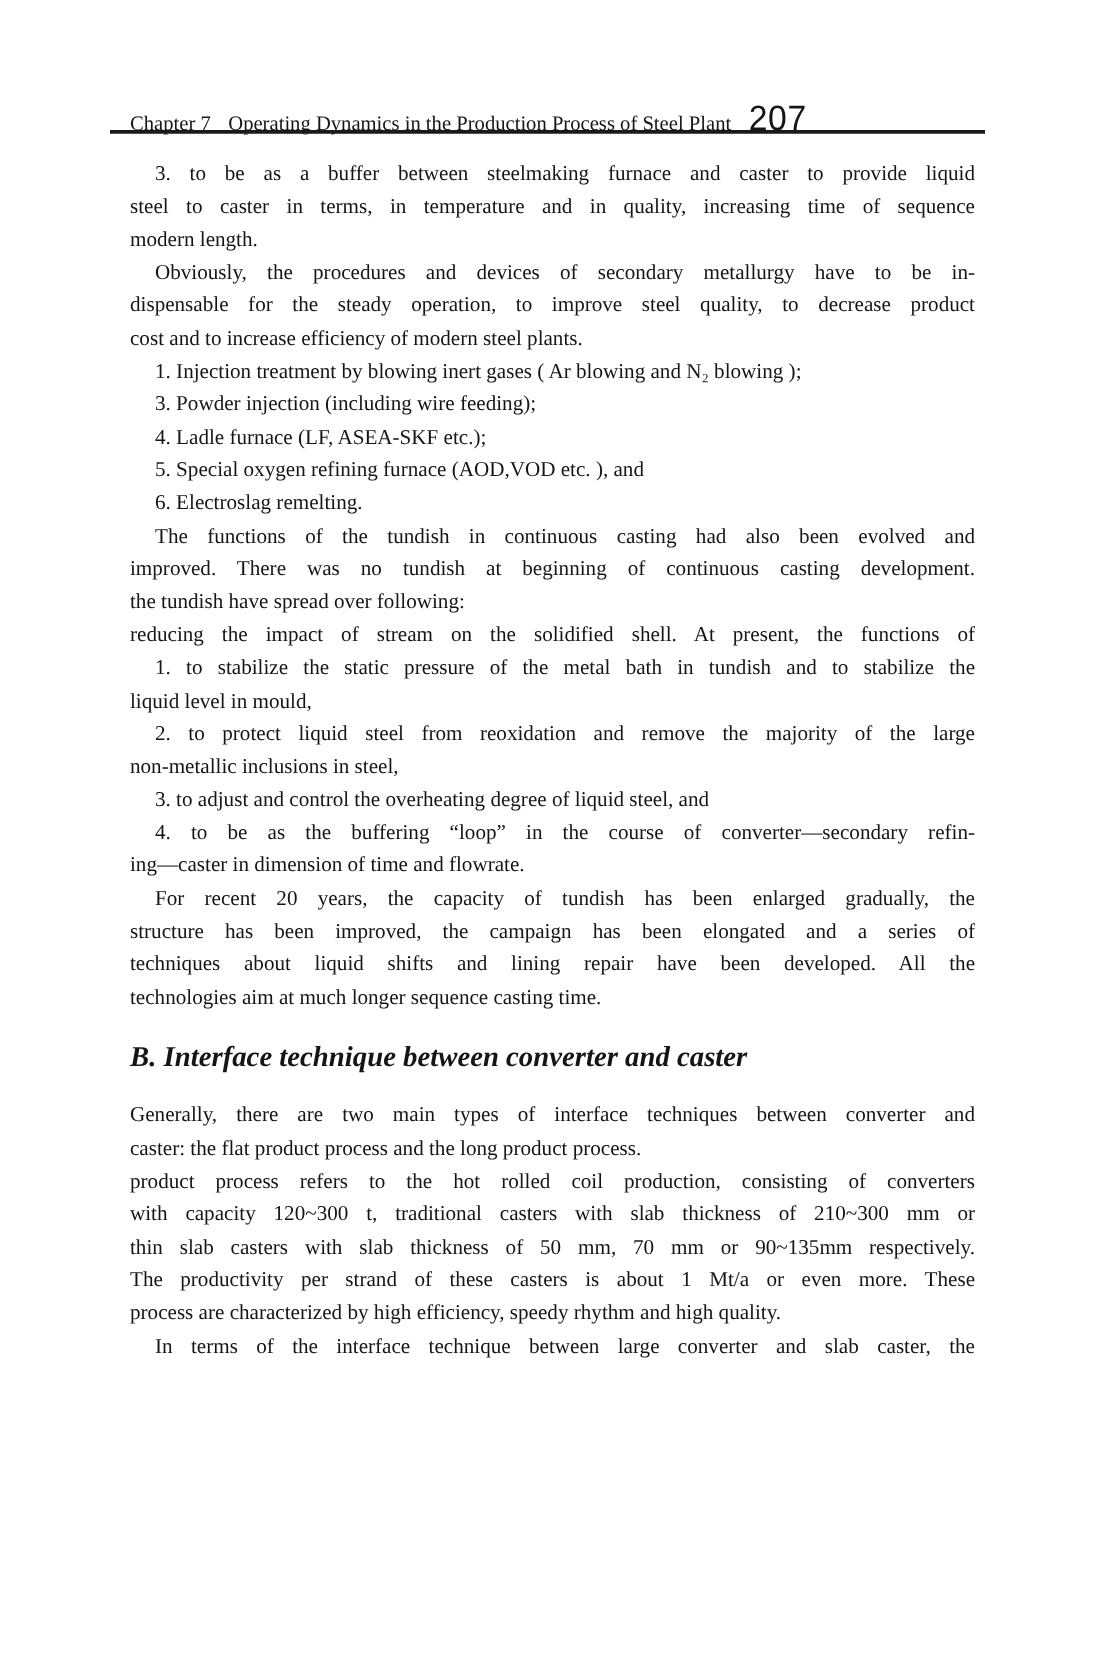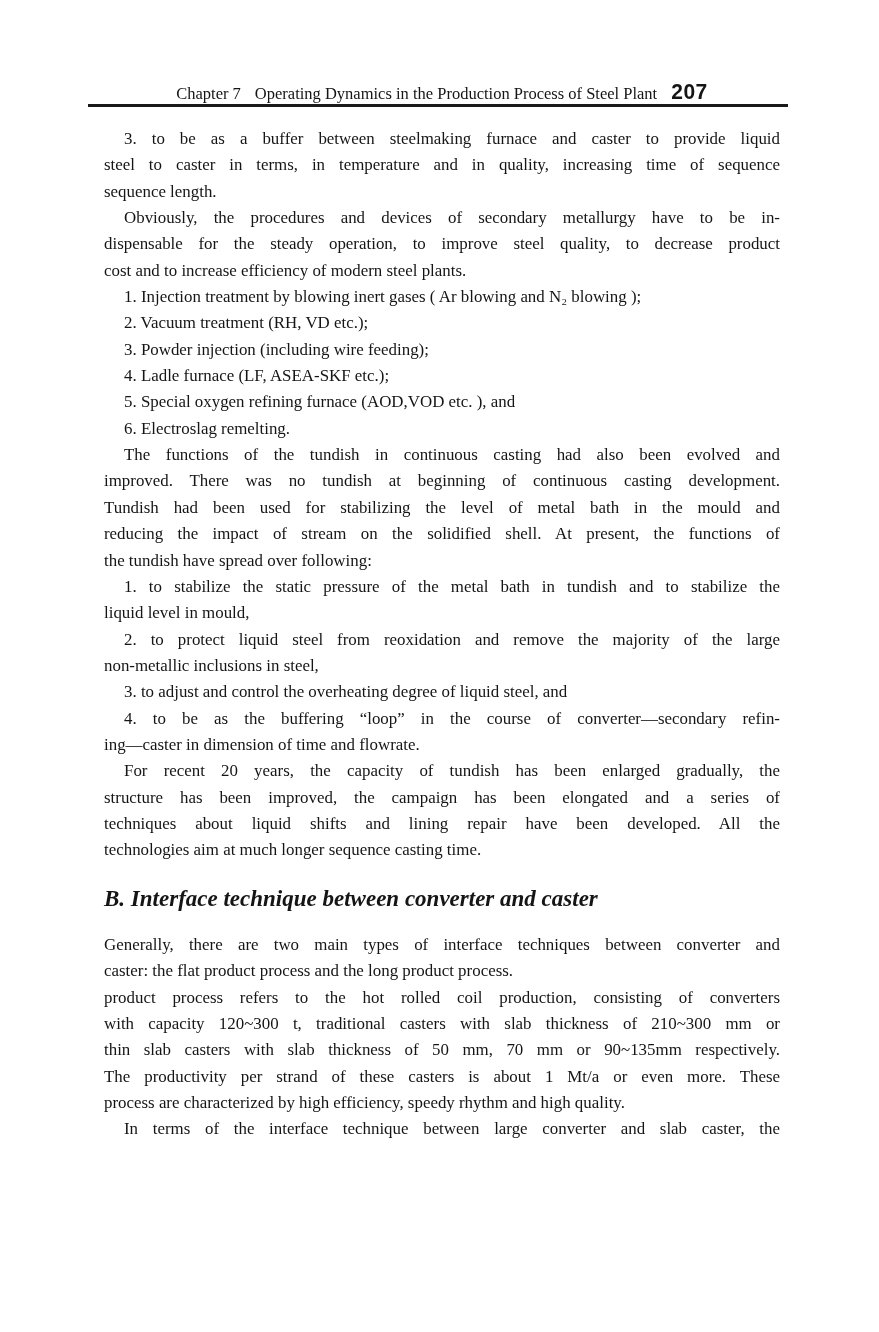--- a/index.html
+++ b/index.html
@@ -17,30 +17,30 @@
     position: absolute;
     inset: 0;
     background: #ffffff;
   }
   .running-header {
     position: absolute;
     left: 104px;
     top: 80px;
     width: 676px;
     display: flex;
-    justify-content: center;
+    justify-content: flex-start;
     align-items: baseline;
     gap: 14px;
     font-size: 16.5px;
     white-space: nowrap;
   }
   .running-header .pagenum {
     font-family: "Liberation Sans", sans-serif;
-    font-size: 21px;
-    font-weight: 700;
+    font-size: 27px;
+    font-weight: 400;
     letter-spacing: 0.5px;
     transform: scaleY(1.04);
   }
   .header-rule {
     position: absolute;
     left: 88px;
     top: 104px;
     width: 700px;
     height: 2.5px;
     background: #1a1a1a;
@@ -79,53 +79,49 @@
   <div class="running-header">
     <span>Chapter 7</span>
     <span>Operating Dynamics in the Production Process of Steel Plant</span>
     <span class="pagenum">207</span>
   </div>
   <div class="header-rule"></div>
   <div id="content" class="content">
       <div class="paragraph">
         <div class="line indent">3. to be as a buffer between steelmaking furnace and caster to provide liquid</div>
         <div class="line">steel to caster in terms, in temperature and in quality, increasing time of sequence</div>
-        <div class="line lastline">sequence length.</div>
+        <div class="line lastline">modern length.</div>
       </div>
       <div class="paragraph">
         <div class="line indent">Obviously, the procedures and devices of secondary metallurgy have to be in-</div>
         <div class="line">dispensable for the steady operation, to improve steel quality, to decrease product</div>
         <div class="line lastline">cost and to increase efficiency of modern steel plants.</div>
       </div>
       <div class="paragraph">
       </div>
       <div class="paragraph">
         <div class="line lastline indent">1. Injection treatment by blowing inert gases ( Ar blowing and N₂ blowing );</div>
-      </div>
-      <div class="paragraph">
-        <div class="line lastline indent">2. Vacuum treatment (RH, VD etc.);</div>
       </div>
       <div class="paragraph">
         <div class="line lastline indent">3. Powder injection (including wire feeding);</div>
       </div>
       <div class="paragraph">
         <div class="line lastline indent">4. Ladle furnace (LF, ASEA-SKF etc.);</div>
       </div>
       <div class="paragraph">
         <div class="line lastline indent">5. Special oxygen refining furnace (AOD,VOD etc. ), and</div>
       </div>
       <div class="paragraph">
         <div class="line lastline indent">6. Electroslag remelting.</div>
       </div>
       <div class="paragraph">
         <div class="line indent">The functions of the tundish in continuous casting had also been evolved and</div>
         <div class="line">improved. There was no tundish at beginning of continuous casting development.</div>
-        <div class="line">Tundish had been used for stabilizing the level of metal bath in the mould and</div>
+        <div class="line lastline">the tundish have spread over following:</div>
         <div class="line">reducing the impact of stream on the solidified shell. At present, the functions of</div>
-        <div class="line lastline">the tundish have spread over following:</div>
       </div>
       <div class="paragraph">
         <div class="line indent">1. to stabilize the static pressure of the metal bath in tundish and to stabilize the</div>
         <div class="line lastline">liquid level in mould,</div>
       </div>
       <div class="paragraph">
         <div class="line indent">2. to protect liquid steel from reoxidation and remove the majority of the large</div>
         <div class="line lastline">non-metallic inclusions in steel,</div>
       </div>
       <div class="paragraph">

